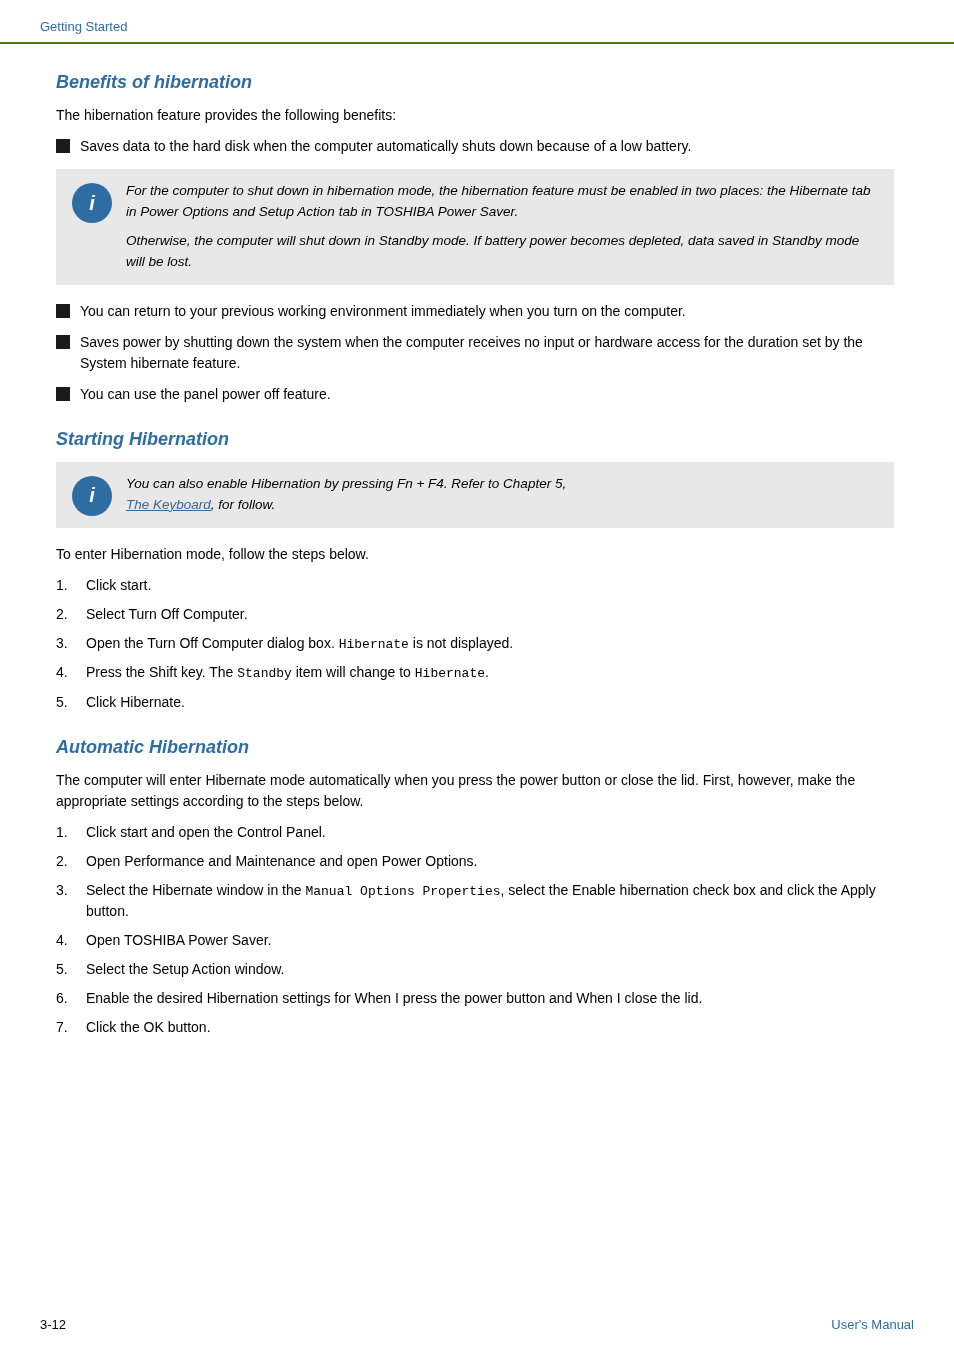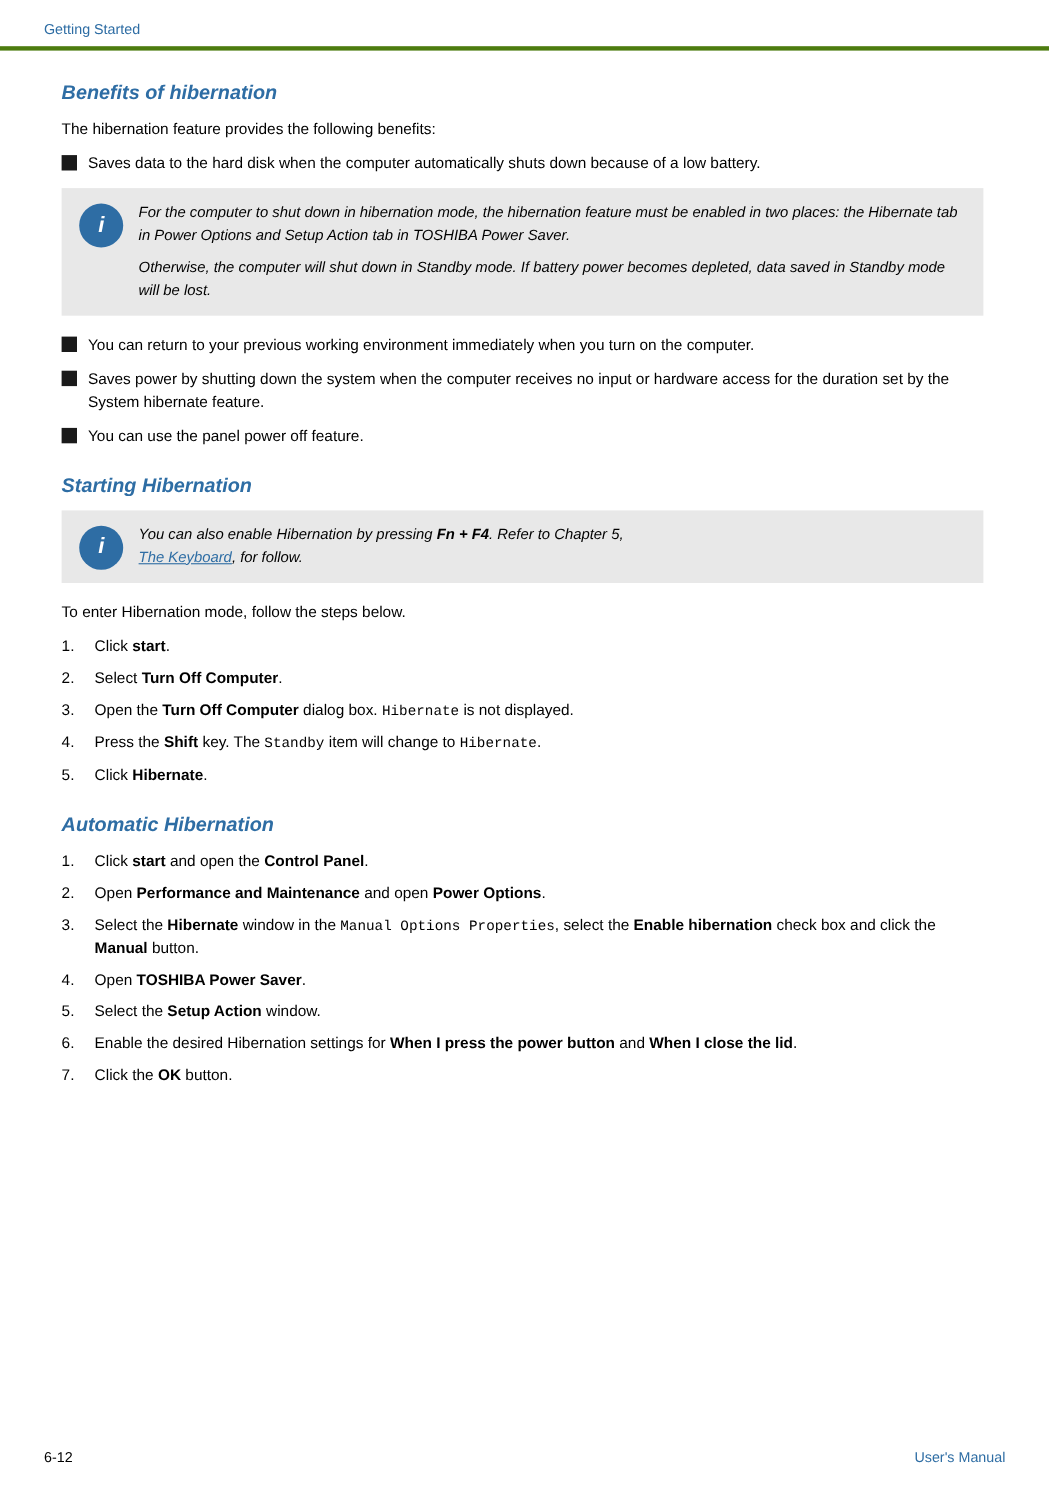--- a/index.html
+++ b/index.html
@@ -21,21 +21,21 @@
     .page-container {
       width: 954px;
       min-height: 1352px;
       padding: 0;
       position: relative;
     }
 
     
     .page-header {
       padding: 18px 40px 8px 40px;
-      border-bottom: 4px solid #4d7c0f;
+      border-bottom: 2px solid #4d7c0f;
       margin-bottom: 0;
     }
 
     .breadcrumb-text {
       font-size: 13px;
       color: #2e6da4;
     }
 
     
     .main-content {
@@ -150,21 +150,21 @@
       min-width: 30px;
       font-size: 14px;
     }
 
     .list-content {
       flex: 1;
     }
 
     
     b, strong {
-      font-weight: bold;
+      font-weight: normal;
     }
 
     .code-inline {
       font-family: 'Courier New', Courier, monospace;
       font-size: 13px;
     }
 
     .link-text {
       color: #2e6da4;
       text-decoration: underline;
@@ -269,33 +269,34 @@
         <span class="list-content">Press the <strong>Shift</strong> key. The <span class="code-inline">Standby</span> item will change to <span class="code-inline">Hibernate</span>.</span>
       </li>
       <li>
         <span class="list-num">5.</span>
         <span class="list-content">Click <strong>Hibernate</strong>.</span>
       </li>
     </ol>
 
     <h2 class="section-heading">Automatic Hibernation</h2>
 
+    <p class="para">The computer will enter Hibernate mode automatically when you press the power button or close the lid. First, however, make the appropriate settings according to the steps below.</p>
 
     <ol class="numbered-list">
       <li>
         <span class="list-num">1.</span>
         <span class="list-content">Click <strong>start</strong> and open the <strong>Control Panel</strong>.</span>
       </li>
       <li>
         <span class="list-num">2.</span>
         <span class="list-content">Open <strong>Performance and Maintenance</strong> and open <strong>Power Options</strong>.</span>
       </li>
       <li>
         <span class="list-num">3.</span>
-        <span class="list-content">Select the <strong>Hibernate</strong> window in the <span class="code-inline">Manual Options Properties</span>, select the <strong>Enable hibernation</strong> check box and click the <strong>Manual</strong> button.</span>
+        <span class="list-content">Select the <strong>Hibernate</strong> window in the <span class="code-inline">Manual Options Properties</span>, select the <strong>Enable hibernation</strong> check box and click the <strong>Apply</strong> button.</span>
       </li>
       <li>
         <span class="list-num">4.</span>
         <span class="list-content">Open <strong>TOSHIBA Power Saver</strong>.</span>
       </li>
       <li>
         <span class="list-num">5.</span>
         <span class="list-content">Select the <strong>Setup Action</strong> window.</span>
       </li>
       <li>
@@ -304,17 +305,17 @@
       </li>
       <li>
         <span class="list-num">7.</span>
         <span class="list-content">Click the <strong>OK</strong> button.</span>
       </li>
     </ol>
 
   </div>
 
   <div class="page-footer">
-    <span class="footer-page-num">6-12</span>
+    <span class="footer-page-num">3-12</span>
     <span class="footer-manual">User's Manual</span>
   </div>
 
 </div>
 
 </body></html>

